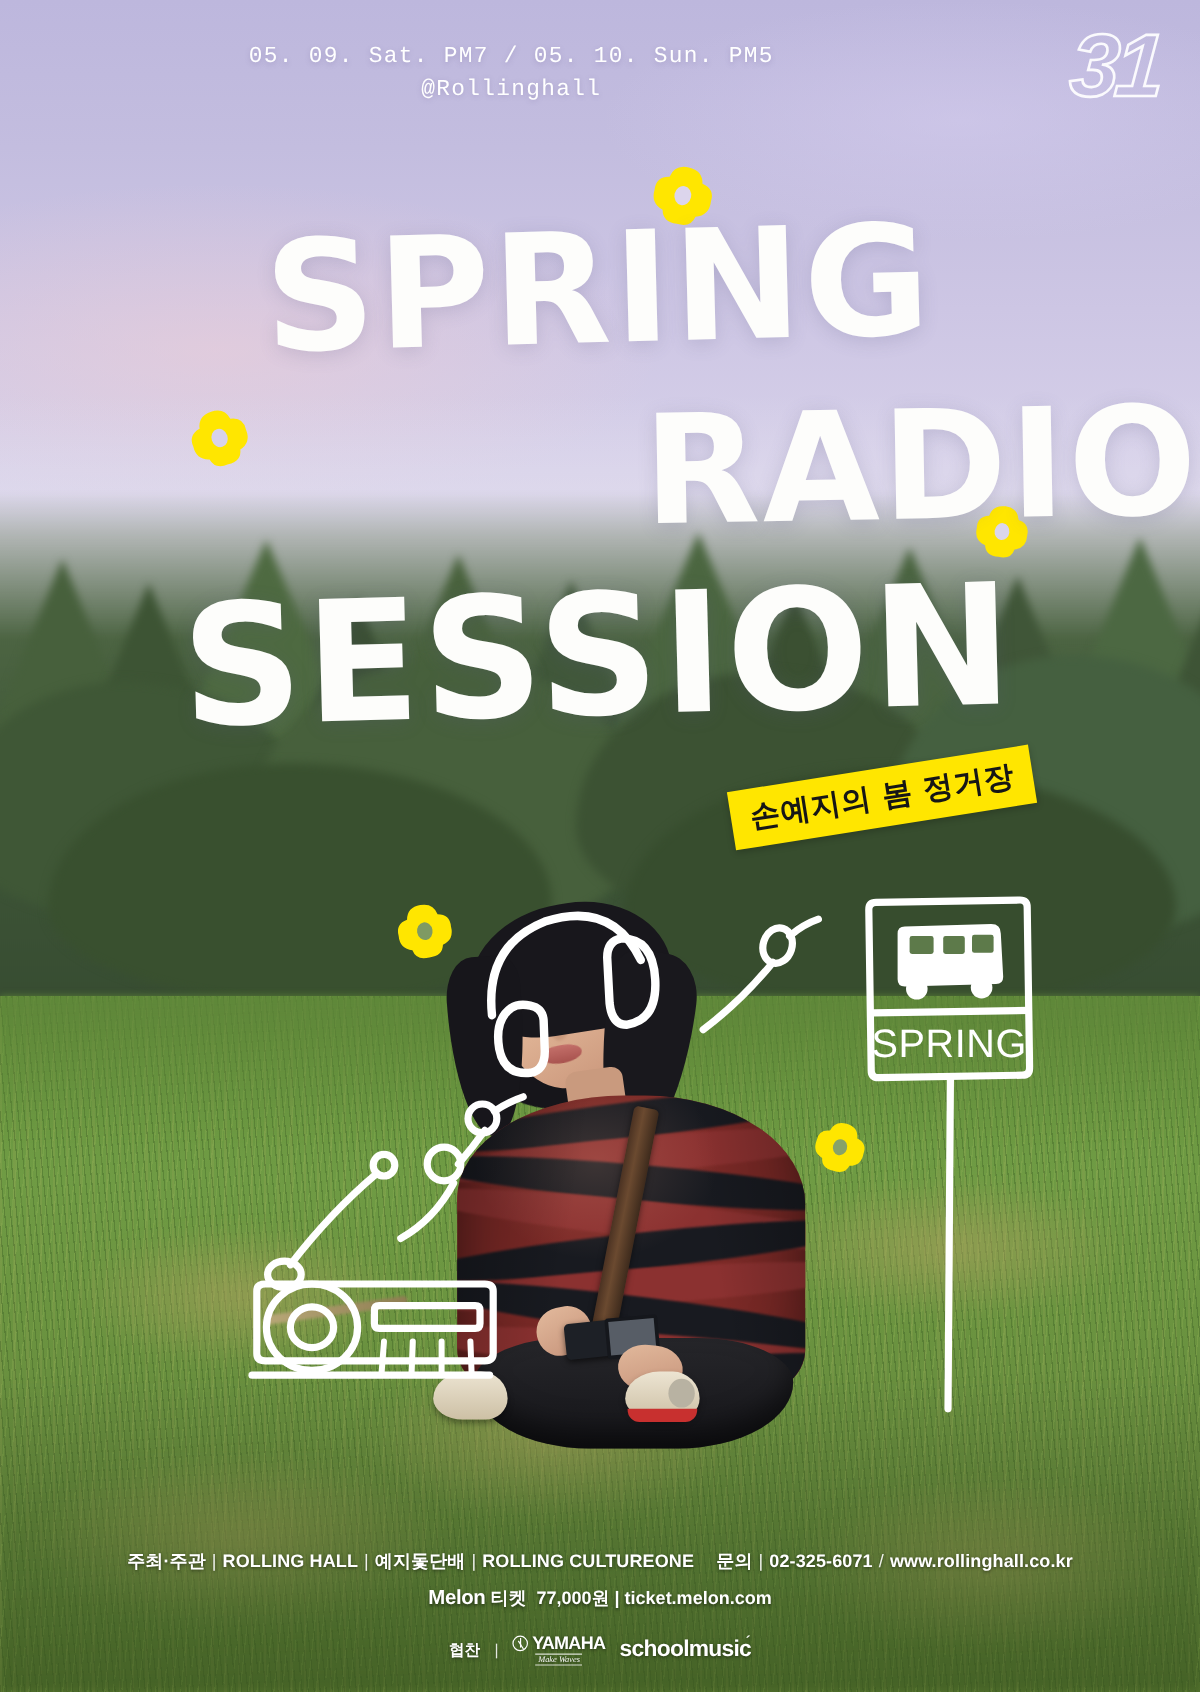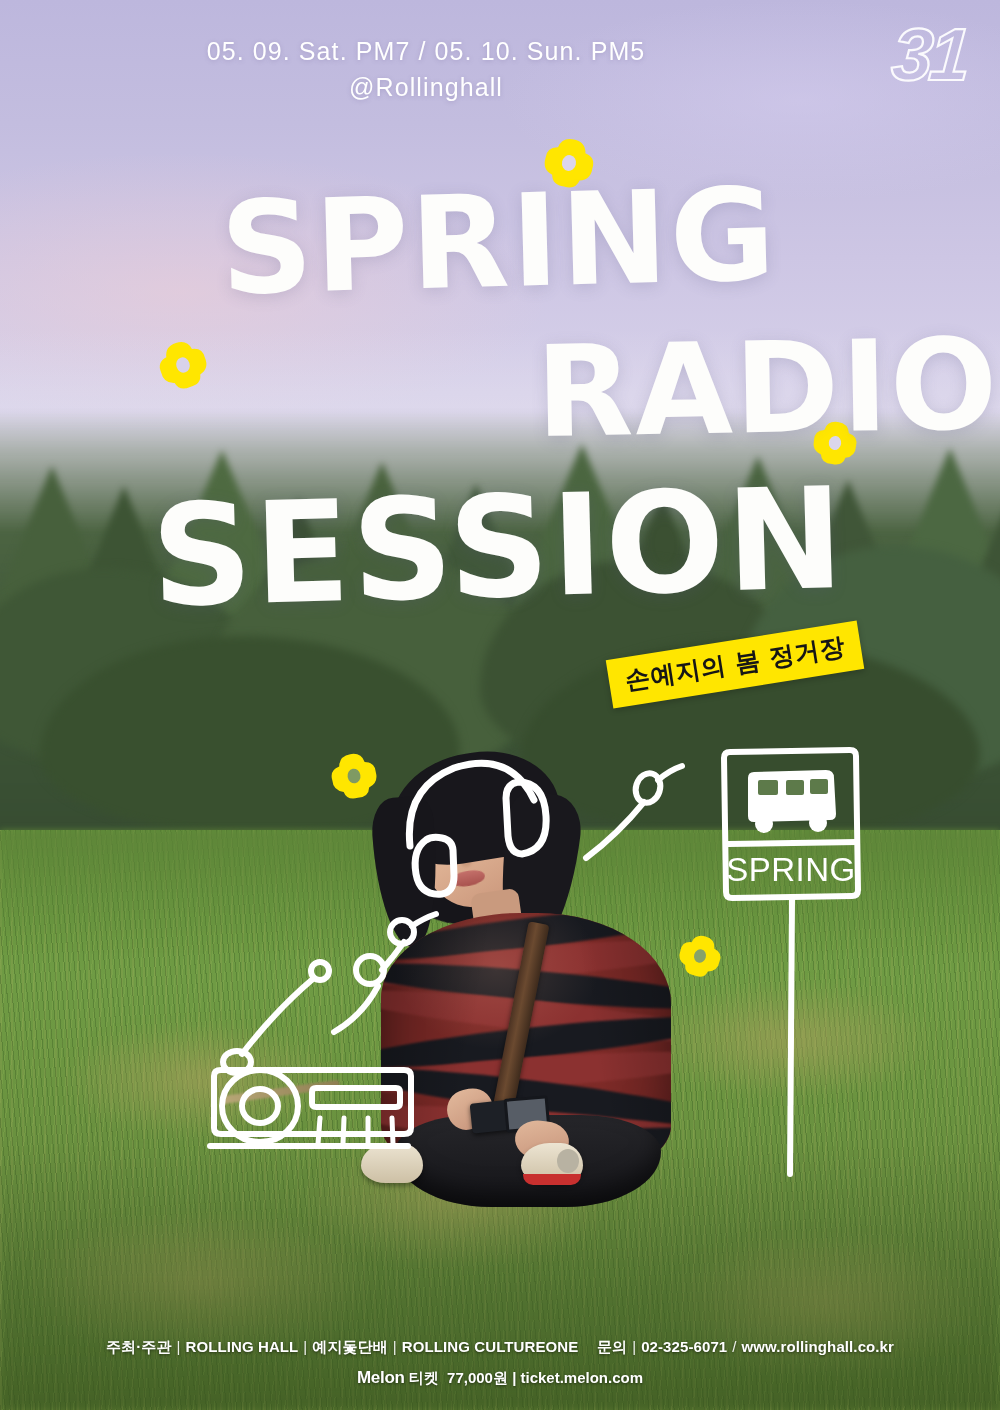--- a/index.html
+++ b/index.html
@@ -214,23 +214,23 @@
   .dl{ fill:none; stroke:#ffffff; stroke-linecap:round; stroke-linejoin:round; }
 
   
   .flower{ position:absolute; }
   .flower svg{ display:block; }
 
   
   .topinfo{
     position:absolute; left:0; top:34px; width:852px;
     text-align:center;
-    font-family:Liberation Sans, sans-serif;
+    font-family:Liberation Mono, monospace;
     color:#ffffff;
-    font-size:25px;
+    font-size:19px;
     letter-spacing:1.1px;
     line-height:1.42;
     text-shadow:0 1px 4px rgba(120,110,160,.35);
   }
   .topinfo .l2{ display:block; }
 
   .badge31{
     position:absolute; right:34px; top:18px;
     font-family:"Liberation Sans", sans-serif;
     font-weight:700; font-style:italic;
@@ -518,15 +518,30 @@
     <span>손예지의 봄 정거장</span>
   </div>
 
   <div class="footer">
     <div class="f-line1">
       <span>주최·주관</span><span class="sep">|</span><span>ROLLING HALL</span><span class="sep">|</span><span>예지돛단배</span><span class="sep">|</span><span>ROLLING CULTUREONE</span><span class="sep">&nbsp;&nbsp;</span><span>문의</span><span class="sep">|</span><span>02-325-6071</span><span class="sep">/</span><span>www.rollinghall.co.kr</span>
     </div>
     <div class="f-line2">
       <span class="melon">Melon</span>&nbsp;<span>티켓</span>&nbsp;&nbsp;<span>77,000원</span>&nbsp;<span>|</span>&nbsp;<span>ticket.melon.com</span>
     </div>
+    <div class="f-sponsors">
+      <span class="lab">협찬</span>
+      <span class="bar">|</span>
+      <span class="yamaha">
+        <span class="yrow">
+          <span class="ymark"></span>
+          <span class="ytext">YAMAHA</span>
+        </span>
+        <span class="ysub">Make Waves</span>
+      </span>
+      <span class="schoolmusic">
+        <span>schoolmusic</span>
+        <span class="acc">´</span>
+      </span>
+    </div>
   </div>
 
 </div>
 
 </body></html>

